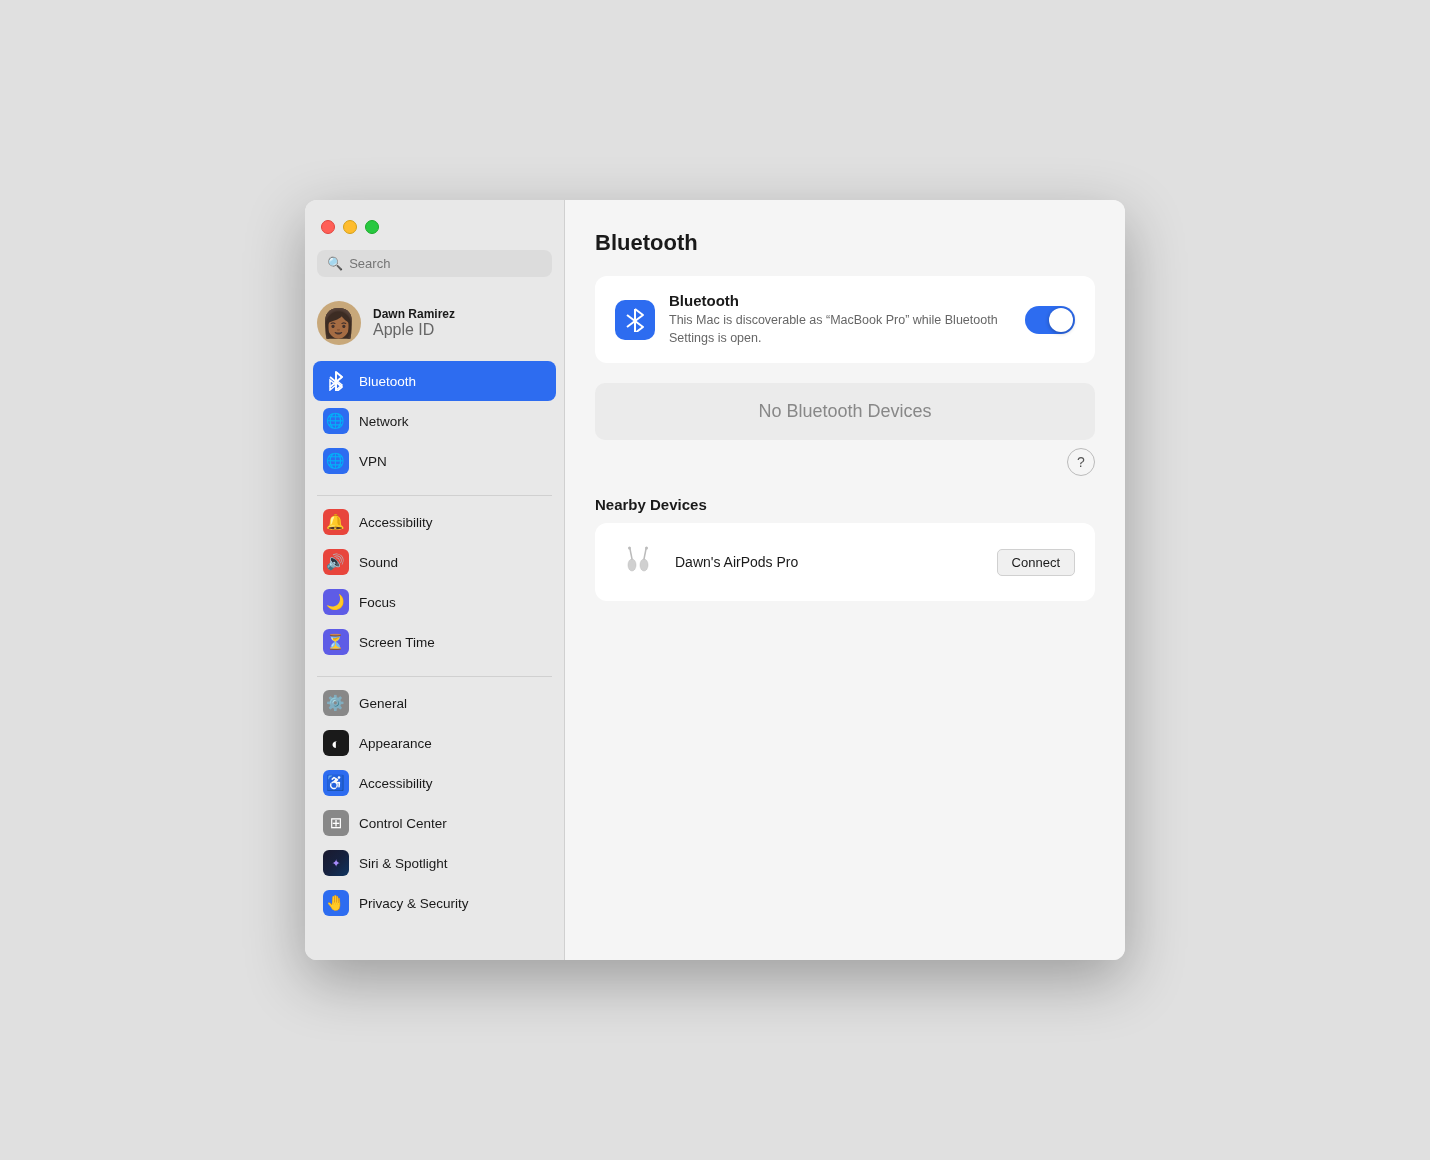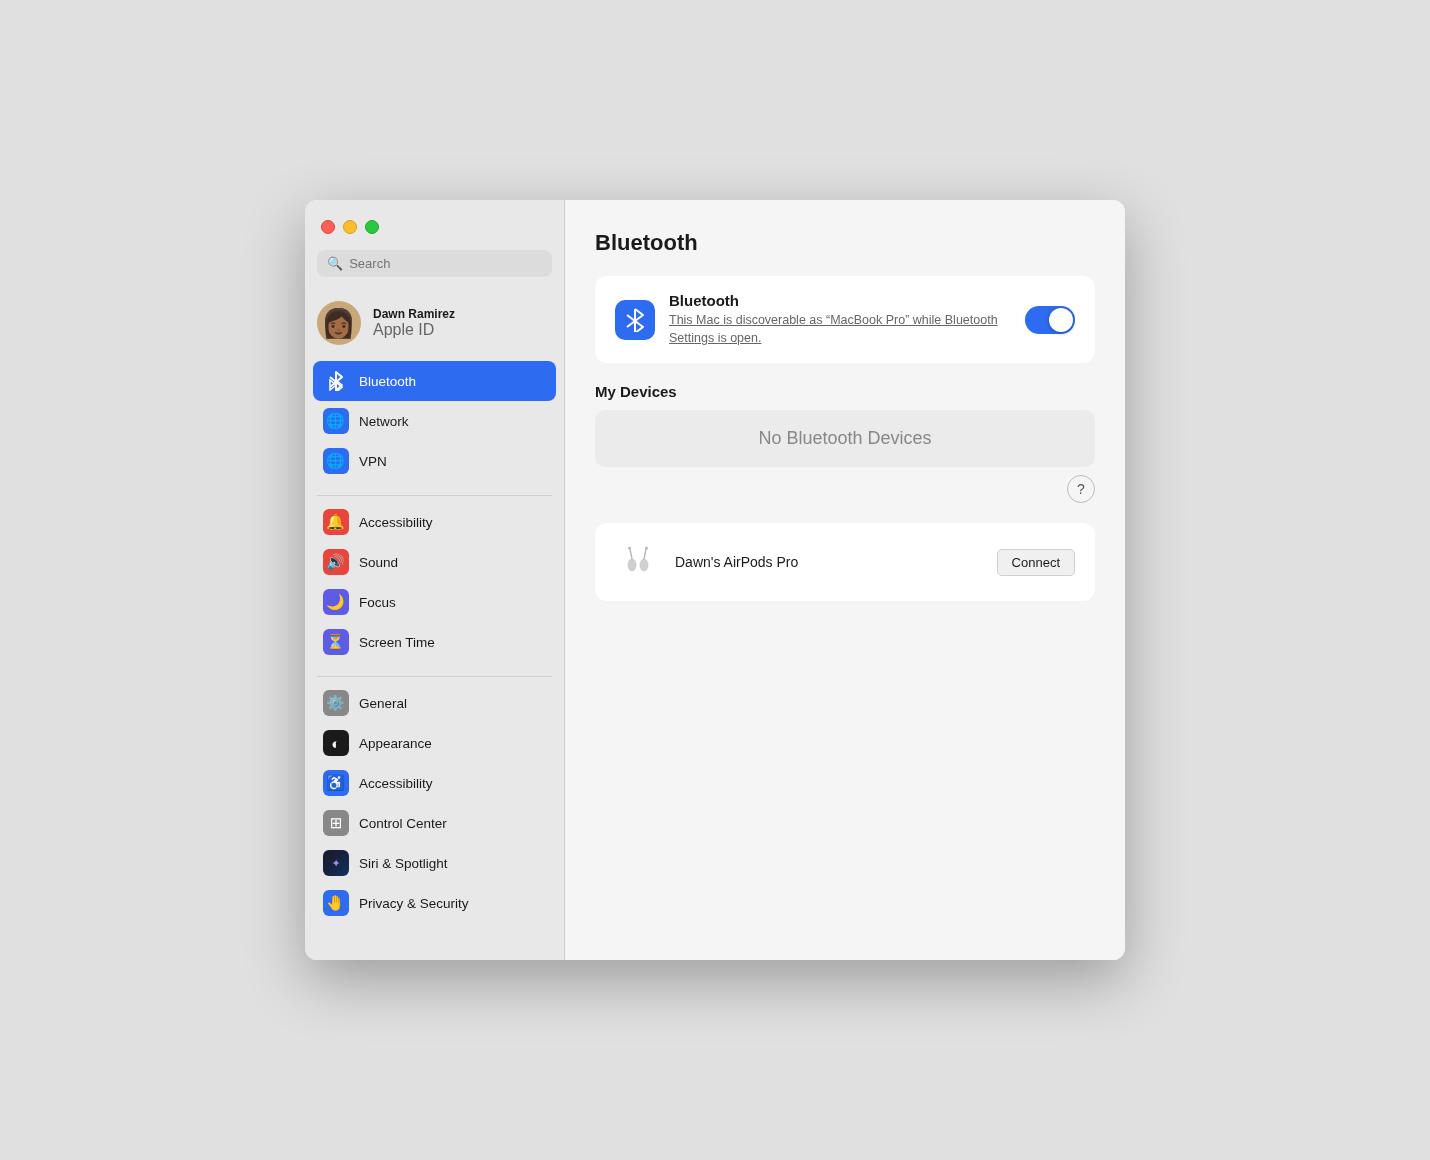--- a/index.html
+++ b/index.html
@@ -171,21 +171,21 @@
       height: 40px;
       background: #2d6cf0;
       border-radius: 10px;
       display: flex;
       align-items: center;
       justify-content: center;
       flex-shrink: 0;
     }
     .bluetooth-info { flex: 1; }
     .bluetooth-title { font-size: 15px; font-weight: 600; color: #1a1a1a; }
-    .bluetooth-desc { font-size: 12.5px; color: #666; margin-top: 3px; line-height: 1.4; text-decoration: underline; }
+    .bluetooth-desc { font-size: 12.5px; color: #666; margin-top: 3px; line-height: 1.4; }
 
     
     .toggle {
       width: 50px;
       height: 28px;
       background: #2d6cf0;
       border-radius: 14px;
       position: relative;
       cursor: pointer;
       flex-shrink: 0;
@@ -403,29 +403,29 @@
         <div class="bluetooth-info">
           <div class="bluetooth-title">Bluetooth</div>
           <div class="bluetooth-desc">This Mac is discoverable as “MacBook Pro” while Bluetooth Settings is open.</div>
         </div>
         <div class="toggle">
           <div class="toggle-knob"></div>
         </div>
       </div>
     </div>
 
-    <div class="section-header">My Devices</div>
     <div class="no-devices-card">
       <span>No Bluetooth Devices</span>
     </div>
 
     <div class="help-row">
       <div class="help-btn">?</div>
     </div>
 
+    <div class="section-header">Nearby Devices</div>
     <div class="nearby-card">
       <div class="device-row">
         <div class="airpods-icon">
           <svg width="46" height="46" viewBox="0 0 46 46" fill="none">
 
             <ellipse cx="17" cy="26" rx="4" ry="6" fill="#d0d0d0" stroke="#bbb" stroke-width="0.5"></ellipse>
             <line x1="17" y1="20" x2="15" y2="10" stroke="#bbb" stroke-width="1.5" stroke-linecap="round"></line>
             <ellipse cx="14.5" cy="9" rx="1.5" ry="1.5" fill="#bbb"></ellipse>
 
             <ellipse cx="29" cy="26" rx="4" ry="6" fill="#d0d0d0" stroke="#bbb" stroke-width="0.5"></ellipse>

